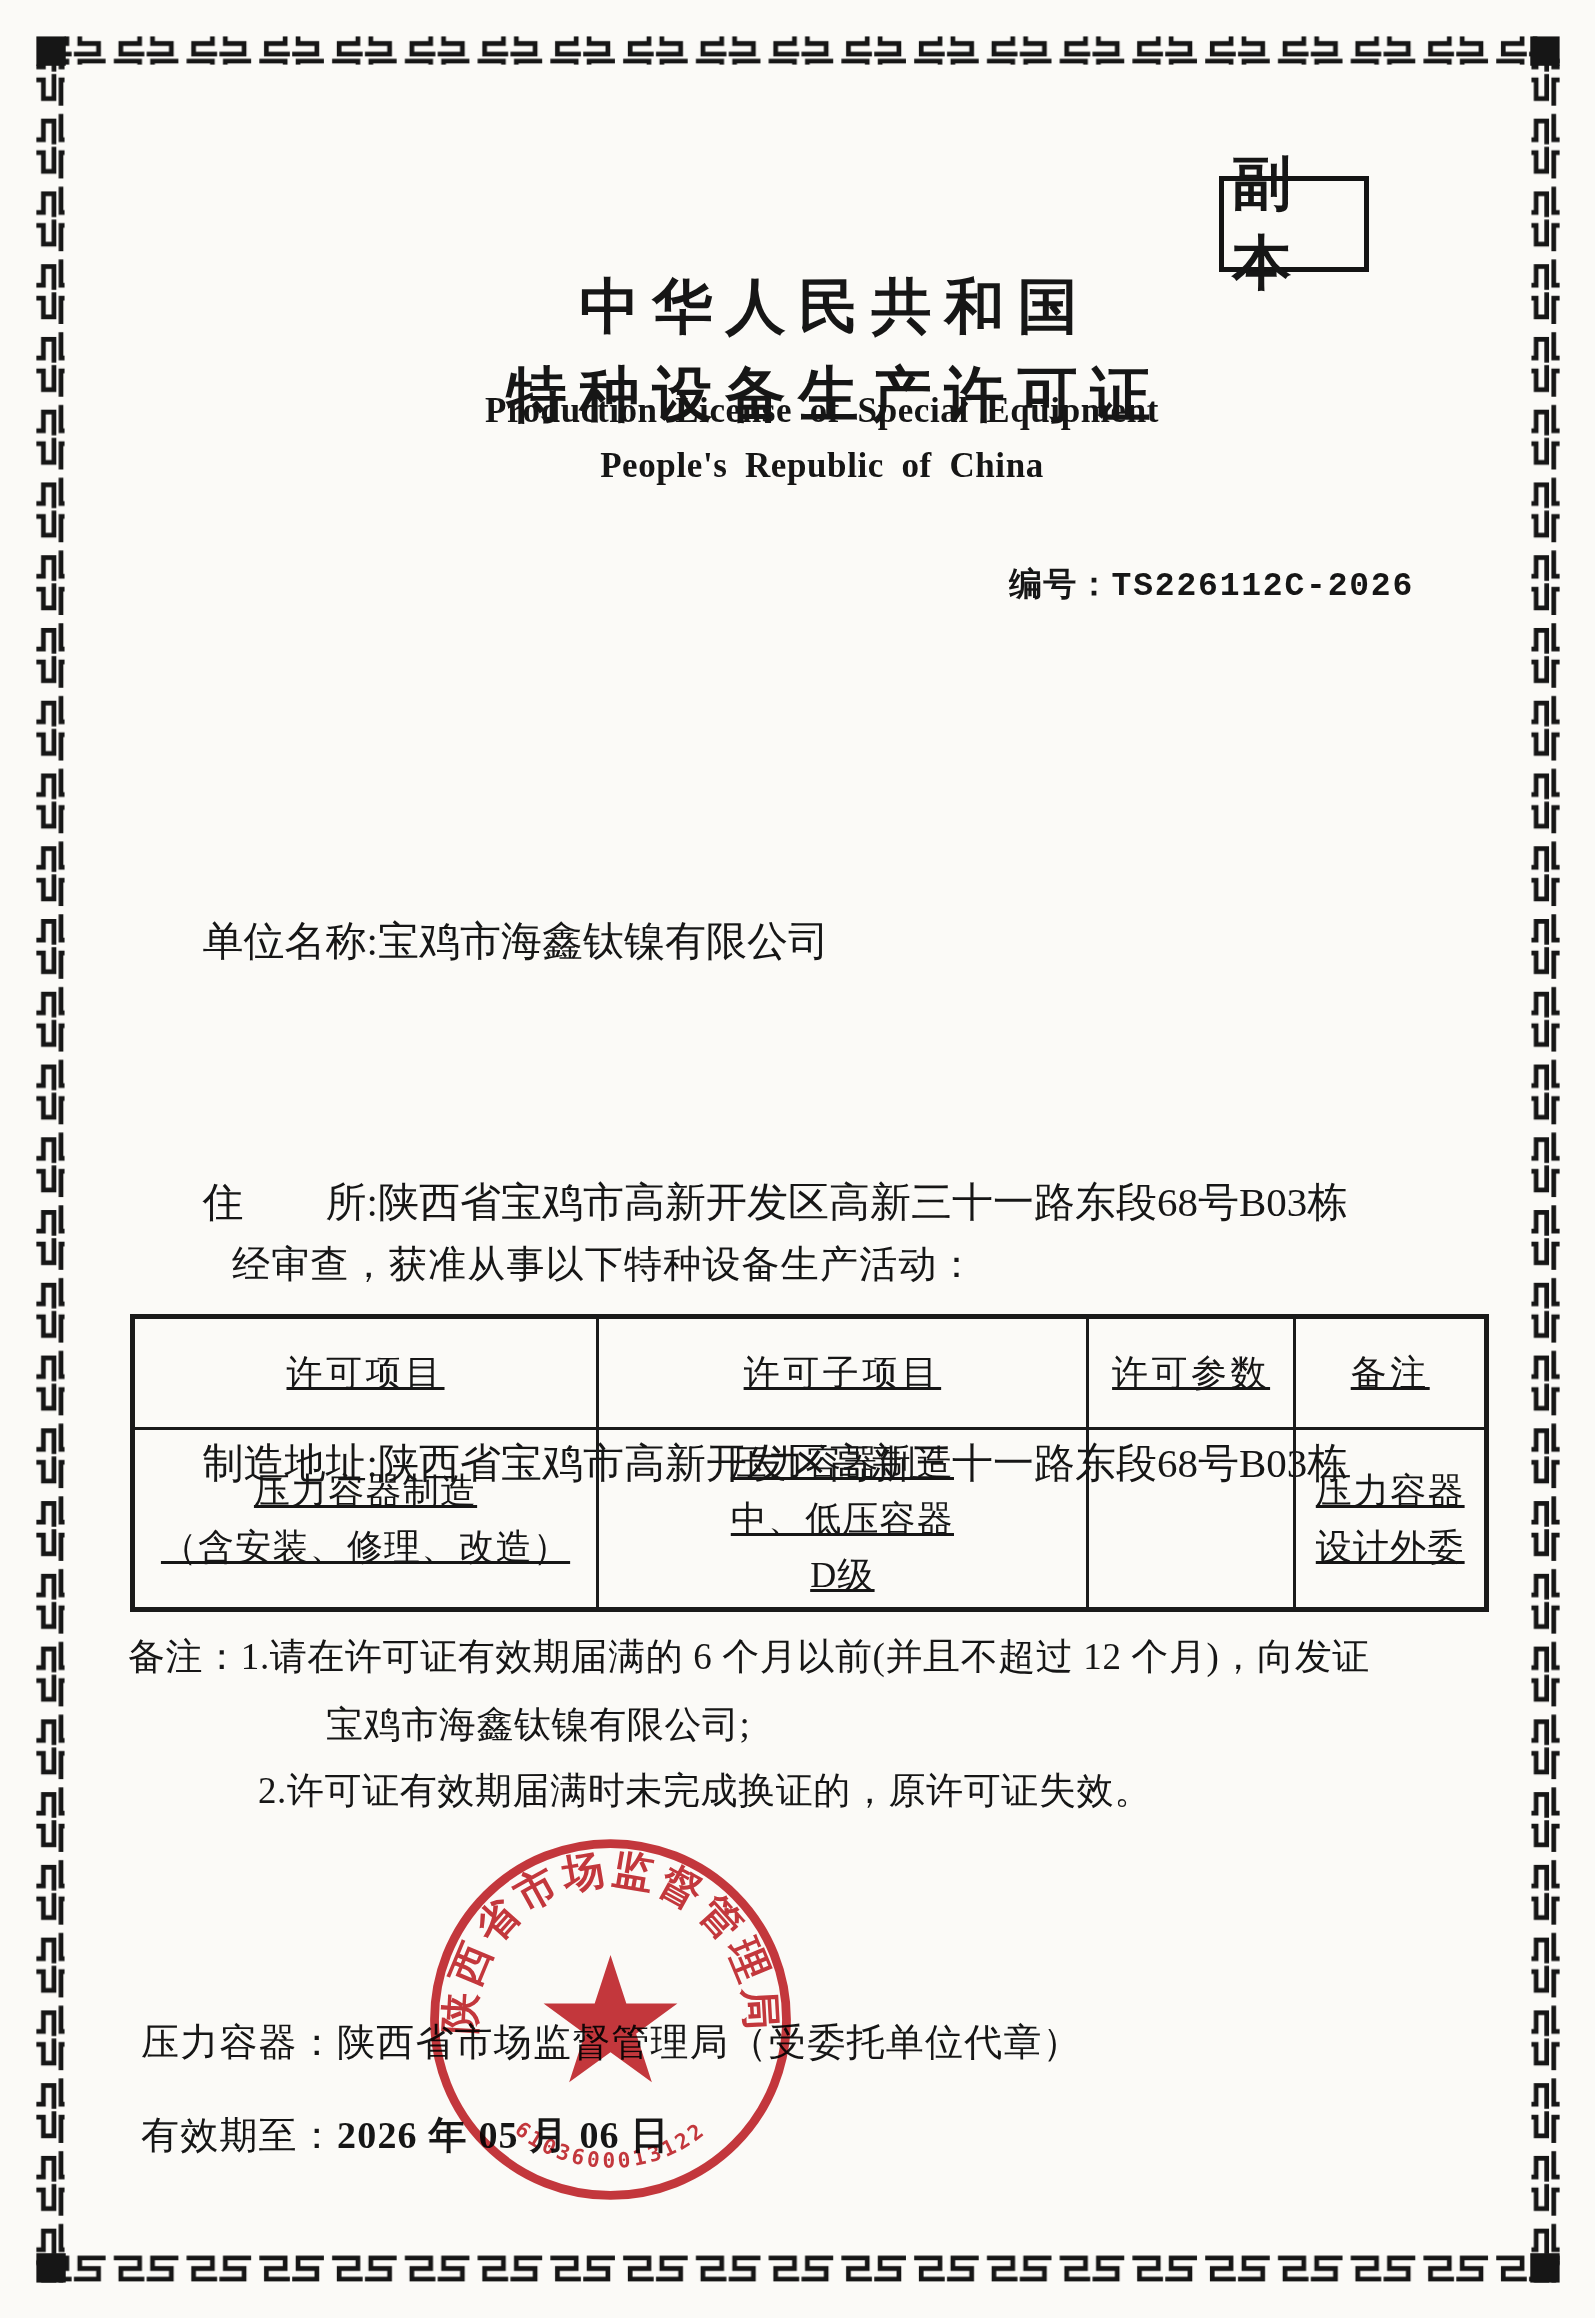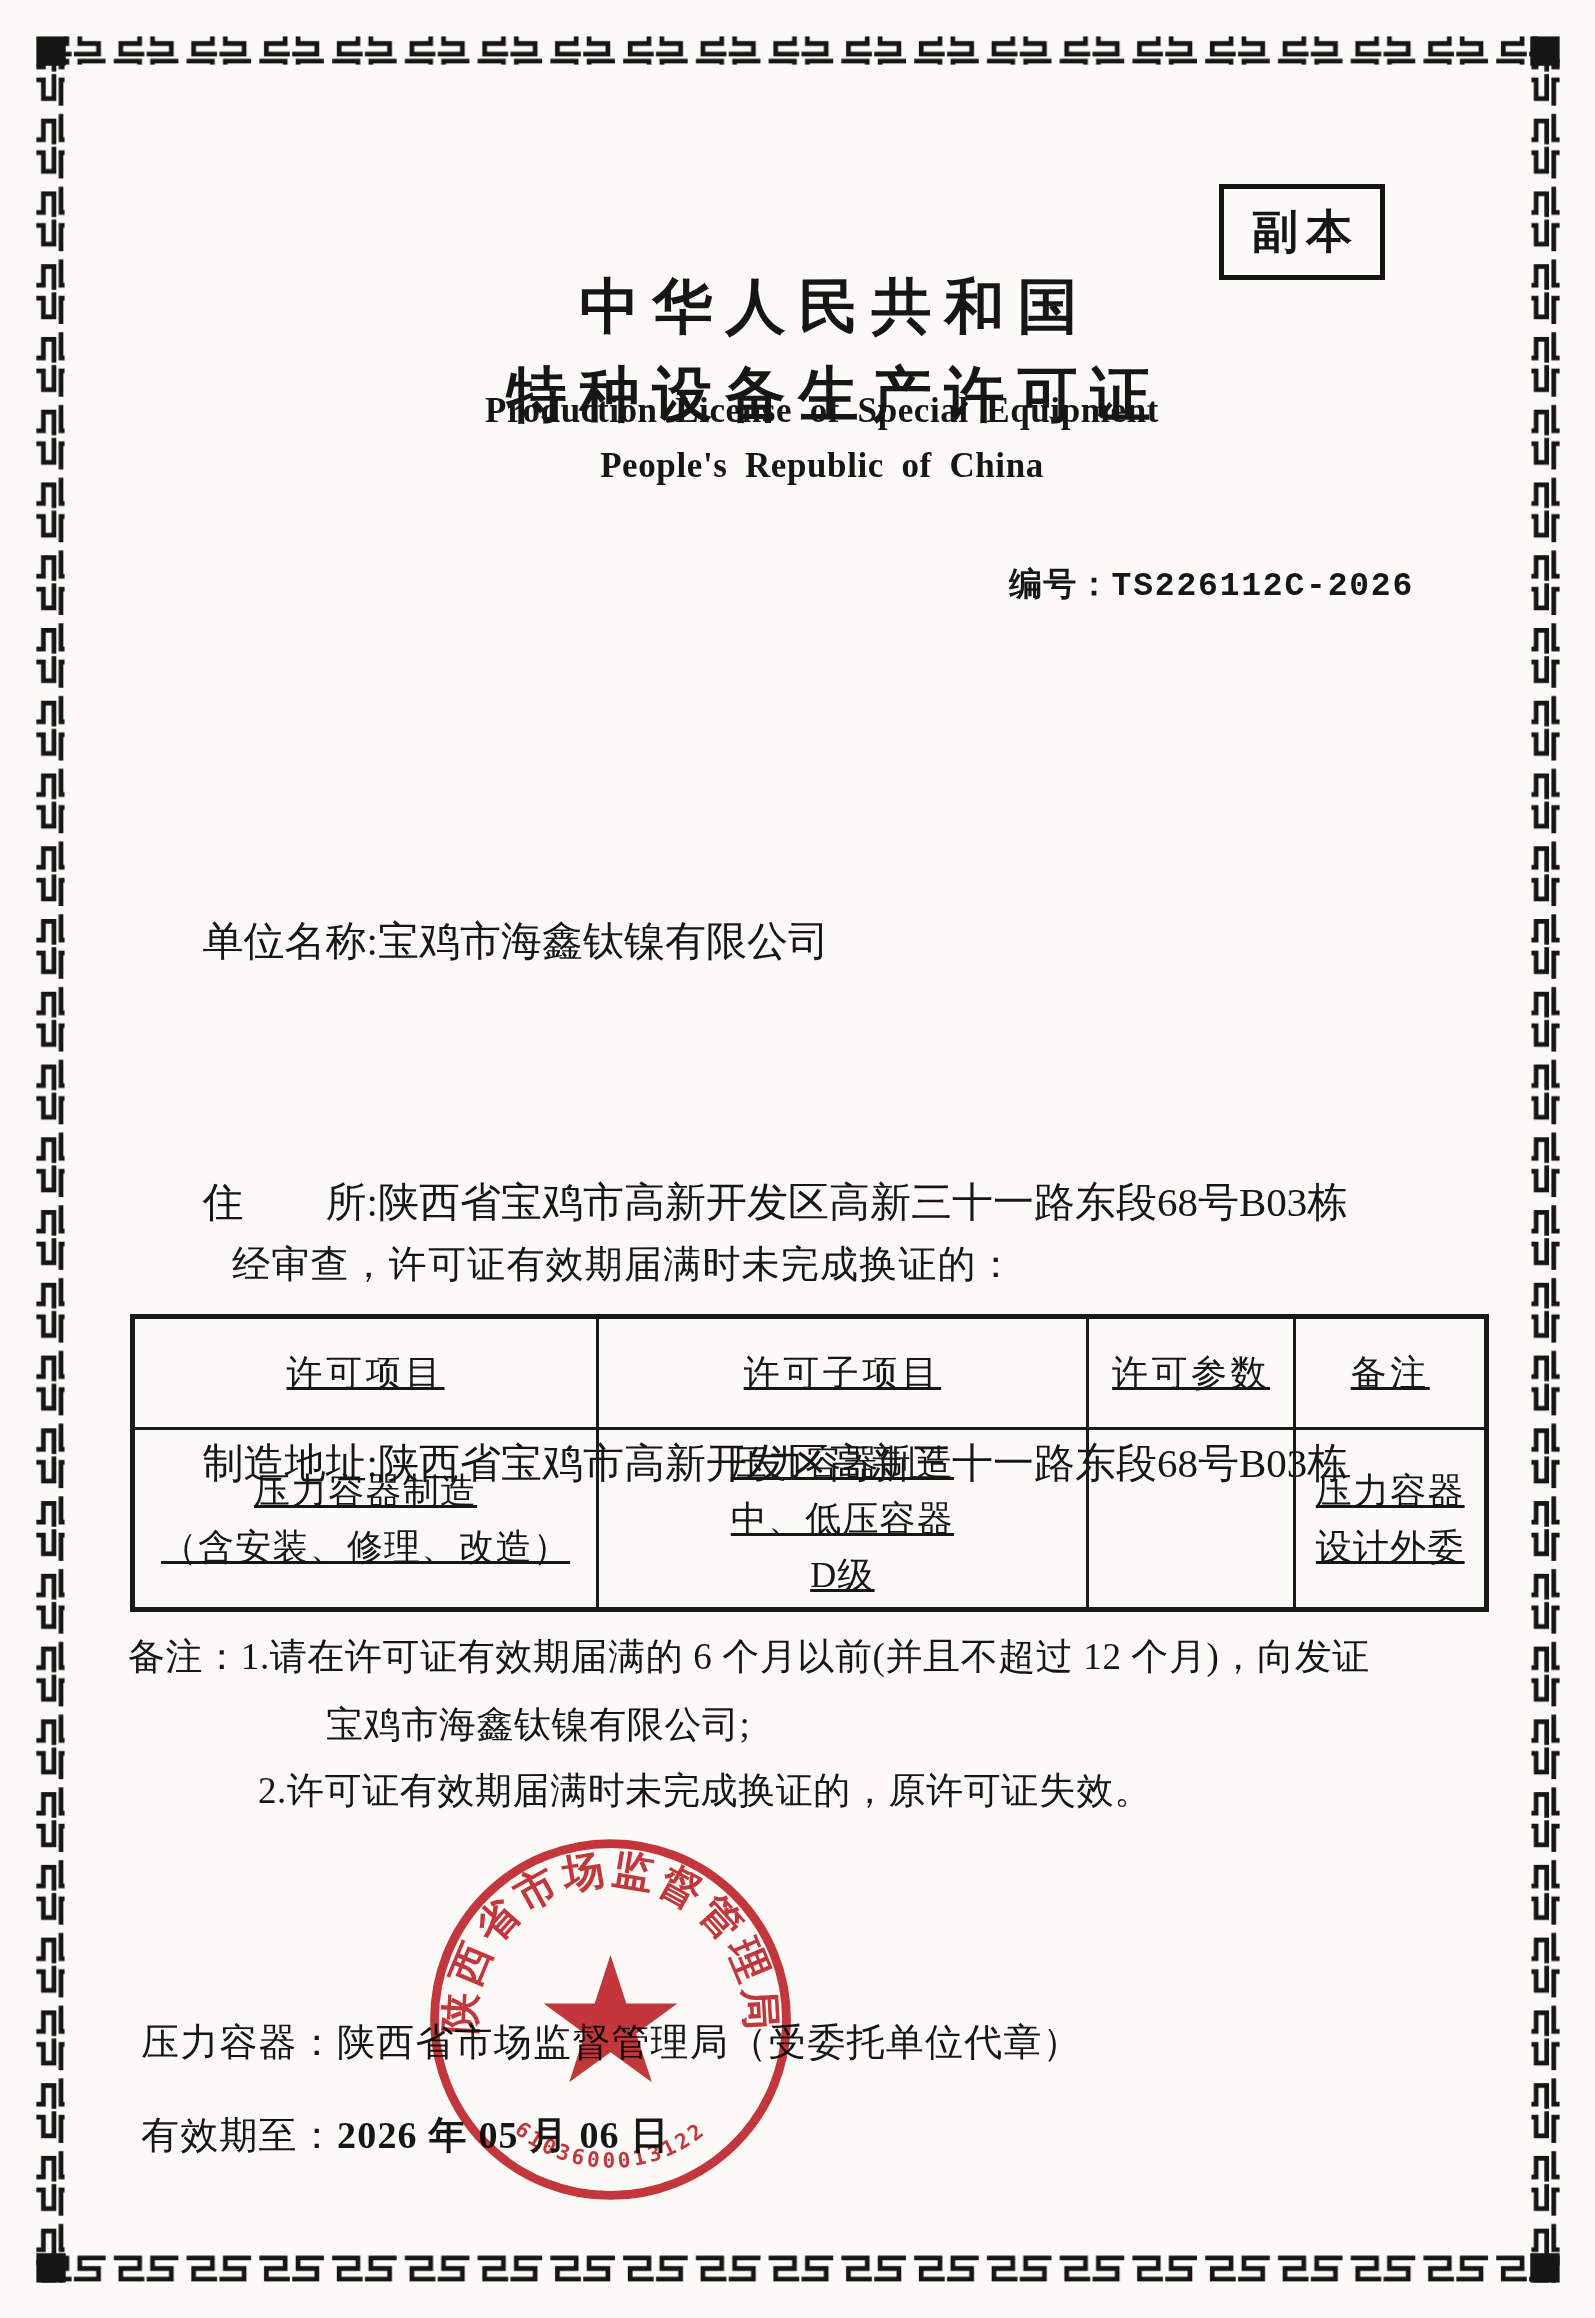--- a/index.html
+++ b/index.html
@@ -7,25 +7,25 @@
     position:relative;width:1596px;height:2319px;
     background:#fbfaf7;overflow:hidden;
     font-family:"Liberation Serif","DejaVu Serif",serif;
     color:#161616;
   }
   .abs{position:absolute;}
   
   .frame{left:0;top:0;}
   
   .copy-badge{
-    left:1219px;top:184px;width:166px;height:96px;
+    left:1219px;top:176px;width:150px;height:96px;
     border:5.9px solid #141414;
     display:flex;align-items:center;justify-content:center;
     font-family:"Liberation Sans","DejaVu Sans",sans-serif;
-    font-weight:700;font-size:46px;letter-spacing:8.2px;padding-left:8.2px;
+    font-weight:700;font-size:59px;letter-spacing:8.2px;padding-left:8.2px;
     box-sizing:border-box;
   }
   
   .title-cn{
     left:106px;top:263px;width:1432px;text-align:center;
     font-family:"Liberation Sans","DejaVu Sans",sans-serif;
     font-weight:700;font-size:60px;line-height:88px;letter-spacing:13px;padding-left:13px;
   }
   .title-en{
     left:106px;top:383px;width:1432px;text-align:center;
@@ -117,21 +117,21 @@
       <span class="lbl">单位名称:</span><span>宝鸡市海鑫钛镍有限公司</span>
     </div>
     <div class="row">
       <span class="lbl">住　　所:</span><span>陕西省宝鸡市高新开发区高新三十一路东段68号B03栋</span>
     </div>
     <div class="row">
       <span class="lbl">制造地址:</span><span>陕西省宝鸡市高新开发区高新三十一路东段68号B03栋</span>
     </div>
   </div>
 
-  <div class="abs intro">经审查，许可证有效期届满时未完成换证的：</div>
+  <div class="abs intro">经审查，获准从事以下特种设备生产活动：</div>
 
   <div class="abs lic-table">
     <div class="t-cell hdr">许可项目</div>
     <div class="t-cell hdr">许可子项目</div>
     <div class="t-cell hdr">许可参数</div>
     <div class="t-cell hdr last-col">备注</div>
 
     <div class="t-cell last-row">
       <div>压力容器制造</div>
       <div>（含安装、修理、改造）</div>

